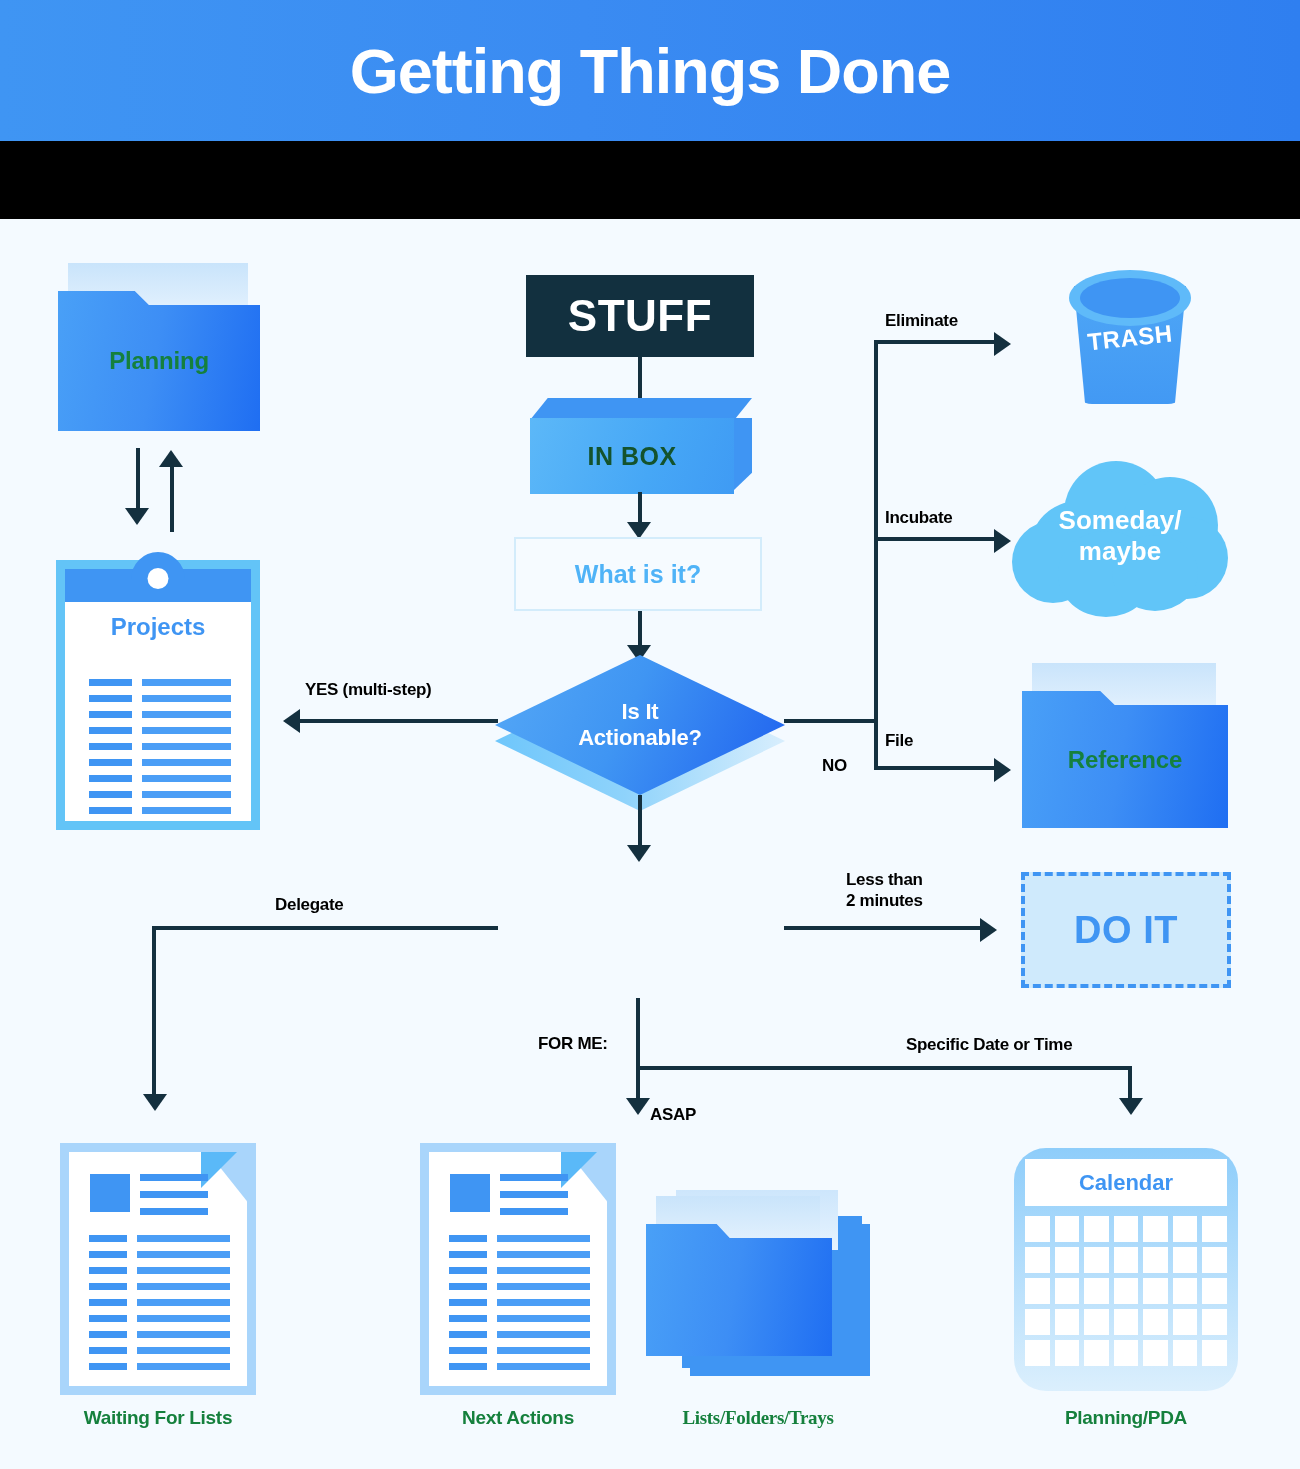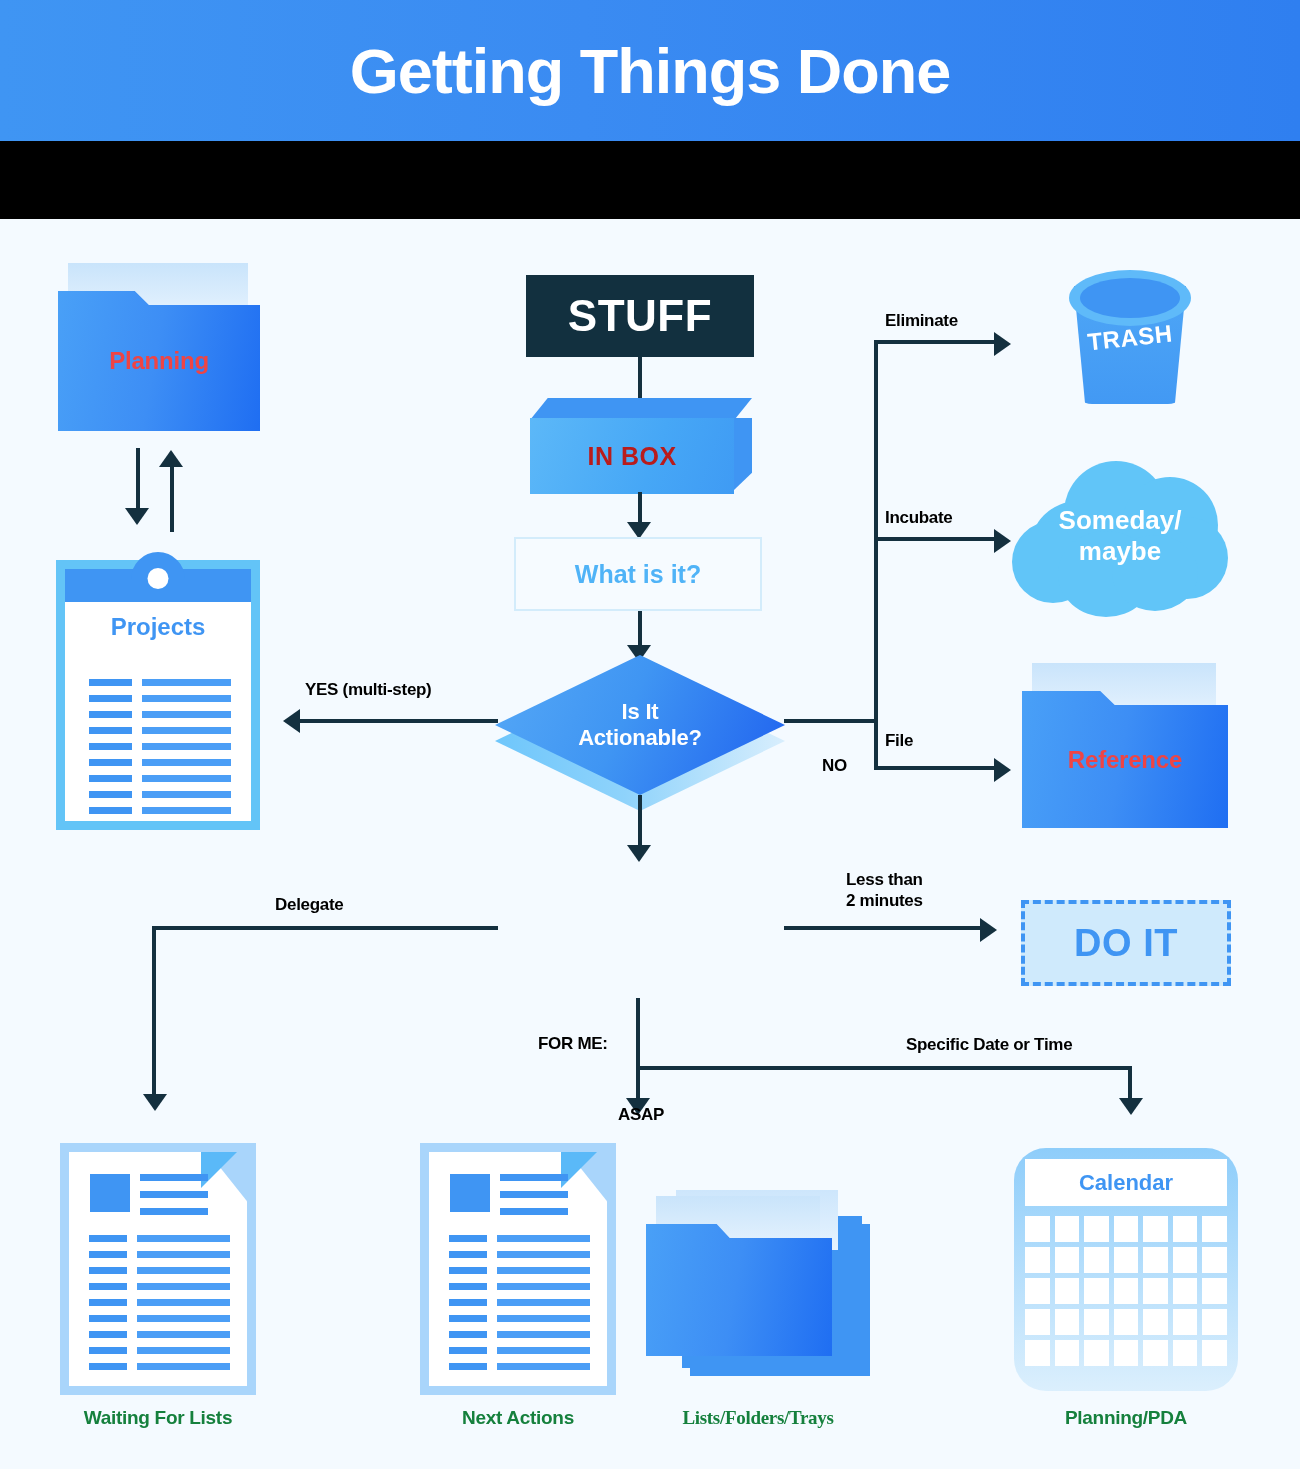--- a/index.html
+++ b/index.html
@@ -51,21 +51,21 @@
     background:linear-gradient(180deg,#c9e4fb 0%,#e9f4fe 100%);
   }
   .folder .body{
     position:absolute;left:0;top:28px;width:100%;height:calc(100% - 28px);
     background:linear-gradient(100deg,#49a0f7 0%,#3d8ef5 48%,#1f6ef2 100%);
     clip-path:polygon(0 0,38% 0,45% 14px,100% 14px,100% 100%,0 100%);
   }
   .folder .ftext{
     position:absolute;left:0;top:28px;width:100%;height:calc(100% - 28px);
     display:flex;align-items:center;justify-content:center;
-    color:#ef4444;font-size:24px;font-weight:bold;letter-spacing:-0.2px;
+    color:#15803d;font-size:24px;font-weight:bold;letter-spacing:-0.2px;
   }
 
   
   .clip{position:absolute;background:#63c4f7;padding:9px;box-sizing:border-box;}
   .clip-inner{position:relative;width:100%;height:100%;background:#ffffff;overflow:visible;}
   .clip-bar{position:absolute;left:0;top:0;width:100%;height:33px;background:#3f95f3;}
   .clip-knob{
     position:absolute;left:50%;top:-17px;transform:translateX(-50%);
     width:54px;height:36px;border-radius:27px 27px 0 0;background:#3f95f3;
   }
@@ -110,21 +110,21 @@
     position:absolute;left:0;top:20px;width:92%;height:calc(100% - 20px);
     background:linear-gradient(110deg,#5cb8f8 0%,#46a7f6 60%,#3f9bf4 100%);
   }
   .inbox .side{
     position:absolute;right:0;top:20px;width:10%;height:calc(100% - 20px);
     background:#3f95f3;clip-path:polygon(0 0,100% 0,100% 72%,0 100%);
   }
   .inbox .itext{
     position:absolute;left:0;top:20px;width:92%;height:calc(100% - 20px);
     display:flex;align-items:center;justify-content:center;
-    color:#b91c1c;font-weight:bold;font-size:25px;letter-spacing:0.5px;
+    color:#14532d;font-weight:bold;font-size:25px;letter-spacing:0.5px;
   }
 
   
   .dia{position:absolute;}
   .dia .bevel{
     position:absolute;left:0;top:16px;width:100%;height:100%;
     background:linear-gradient(90deg,#6ec6fb 0%,#8fd3fb 45%,#d8eefd 100%);
     clip-path:polygon(50% 0,100% 50%,50% 100%,0 50%);
   }
   .dia .face{
@@ -345,31 +345,31 @@
 
   <div class="ln-v" style="left:638px;top:795px;height:58px;"></div>
   <div class="arr arr-d" style="left:627px;top:845px;"></div>
 
 
   <div class="ln-h" style="left:784px;top:926px;width:200px;"></div>
   <div class="arr arr-r" style="left:980px;top:918px;"></div>
   <div class="lbl" style="left:846px;top:869px;" style2="">Less than
 2 minutes</div>
 
-  <div class="doit" style="left:1021px;top:900px;width:210px;height:86px;">DO IT</div>
+  <div class="doit" style="left:1021px;top:872px;width:210px;height:116px;">DO IT</div>
 
   <div class="ln-h" style="left:152px;top:926px;width:346px;"></div>
   <div class="ln-v" style="left:152px;top:926px;height:172px;"></div>
   <div class="arr arr-d" style="left:143px;top:1094px;"></div>
   <div class="lbl" style="left:275px;top:894px;">Delegate</div>
 
   <div class="ln-v" style="left:636px;top:998px;height:104px;"></div>
   <div class="arr arr-d" style="left:626px;top:1098px;"></div>
   <div class="lbl" style="left:538px;top:1033px;">FOR ME:</div>
-  <div class="lbl" style="left:618px;top:1104px;">ASAP</div>
+  <div class="lbl" style="left:650px;top:1104px;">ASAP</div>
 
   <div class="ln-h" style="left:636px;top:1066px;width:496px;"></div>
   <div class="ln-v" style="left:1128px;top:1066px;height:40px;"></div>
   <div class="arr arr-d" style="left:1119px;top:1098px;"></div>
   <div class="lbl" style="left:906px;top:1034px;">Specific Date or Time</div>
 
   <div class="doc" style="left:60px;top:1143px;width:196px;height:252px;">
     <div class="doc-page"></div>
     <div class="doc-fold" style="left:141px;top:9px;"></div>
     <div class="doc-sq" style="left:30px;top:31px;width:40px;height:38px;"></div>

